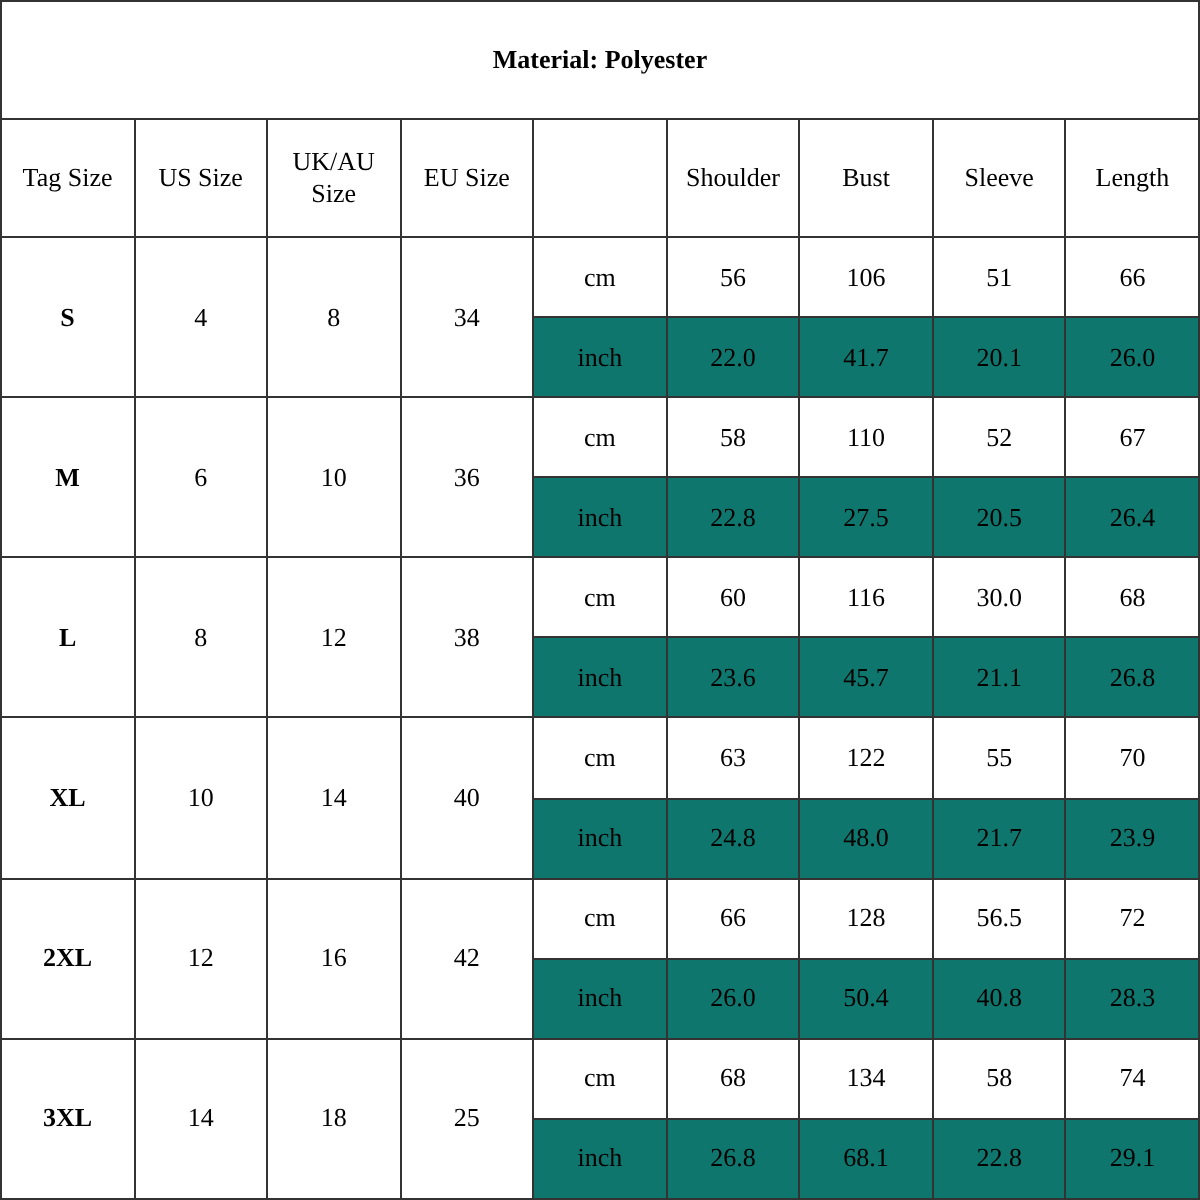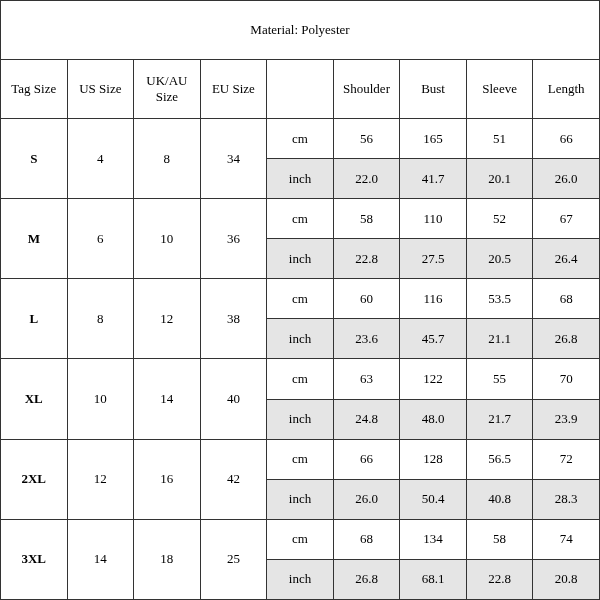--- a/index.html
+++ b/index.html
@@ -24,21 +24,21 @@
   }
   table.size-chart td {
     border: 1px solid #333333;
     text-align: center;
     vertical-align: middle;
     font-size: 13px;
     color: #000000;
     padding: 0;
   }
   td.title-cell {
-    font-weight: normal;
+    font-weight: bold;
     font-size: 16px;
     height: 58px;
     border-left: 1px solid #333333;
     border-top: 1px solid #333333;
     border-right: 1px solid #333333;
     margin-top: 24px;
   }
   td.header-cell {
     font-size: 12.5px;
     height: 58px;
@@ -48,21 +48,21 @@
     font-weight: bold;
     font-size: 14px;
   }
   td.numcell {
     font-size: 13px;
   }
   td.unit-cell {
     font-size: 12px;
   }
   td.inch-row {
-    background: #e5e5e5;
+    background: #0f766e;
   }
 </style>
 </head>
 <body>
 
 <div id="page">
   <table class="size-chart">
     <tbody>
       <tr>
         <td class="title-cell" colspan="9">Material: Polyester</td>
@@ -79,21 +79,21 @@
         <td class="header-cell" style="width:67px">Length</td>
       </tr>
 
       <tr>
         <td class="tag-cell" rowspan="2">S</td>
         <td class="numcell" rowspan="2">4</td>
         <td class="numcell" rowspan="2">8</td>
         <td class="numcell" rowspan="2">34</td>
         <td class="unit-cell">cm</td>
         <td class="numcell">56</td>
-        <td class="numcell">165</td>
+        <td class="numcell">106</td>
         <td class="numcell">51</td>
         <td class="numcell">66</td>
       </tr>
       <tr>
         <td class="unit-cell inch-row">inch</td>
         <td class="numcell inch-row">22.0</td>
         <td class="numcell inch-row">41.7</td>
         <td class="numcell inch-row">20.1</td>
         <td class="numcell inch-row">26.0</td>
       </tr>
@@ -118,21 +118,21 @@
       </tr>
 
       <tr>
         <td class="tag-cell" rowspan="2">L</td>
         <td class="numcell" rowspan="2">8</td>
         <td class="numcell" rowspan="2">12</td>
         <td class="numcell" rowspan="2">38</td>
         <td class="unit-cell">cm</td>
         <td class="numcell">60</td>
         <td class="numcell">116</td>
-        <td class="numcell">53.5</td>
+        <td class="numcell">30.0</td>
         <td class="numcell">68</td>
       </tr>
       <tr>
         <td class="unit-cell inch-row">inch</td>
         <td class="numcell inch-row">23.6</td>
         <td class="numcell inch-row">45.7</td>
         <td class="numcell inch-row">21.1</td>
         <td class="numcell inch-row">26.8</td>
       </tr>
 
@@ -183,17 +183,17 @@
         <td class="numcell">68</td>
         <td class="numcell">134</td>
         <td class="numcell">58</td>
         <td class="numcell">74</td>
       </tr>
       <tr>
         <td class="unit-cell inch-row">inch</td>
         <td class="numcell inch-row">26.8</td>
         <td class="numcell inch-row">68.1</td>
         <td class="numcell inch-row">22.8</td>
-        <td class="numcell inch-row">20.8</td>
+        <td class="numcell inch-row">29.1</td>
       </tr>
     </tbody>
   </table>
 </div>
 
 </body></html>

